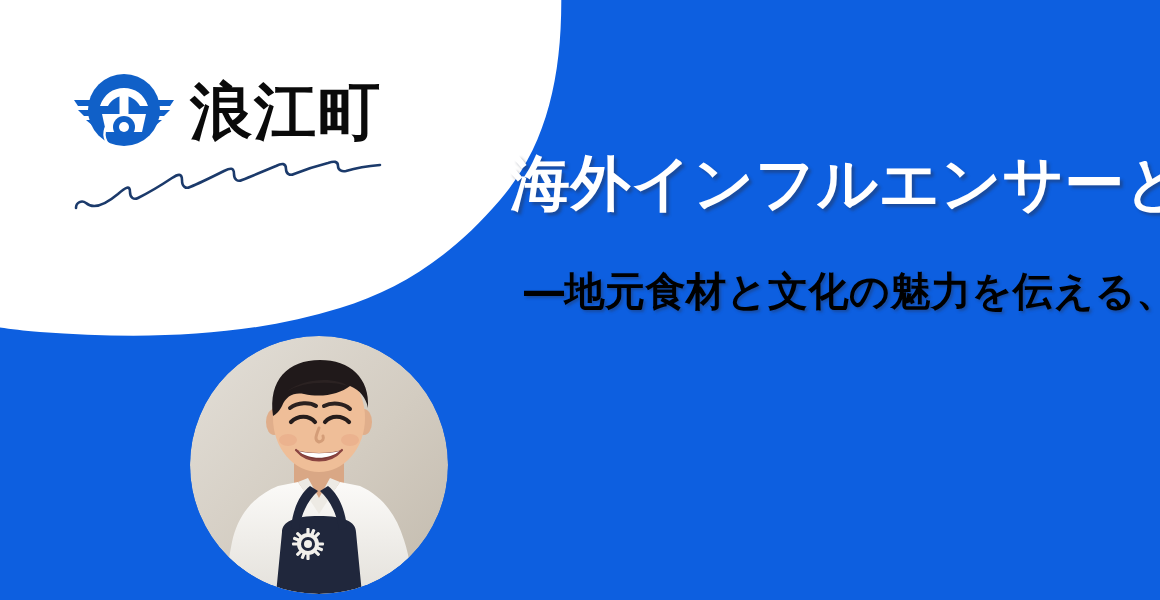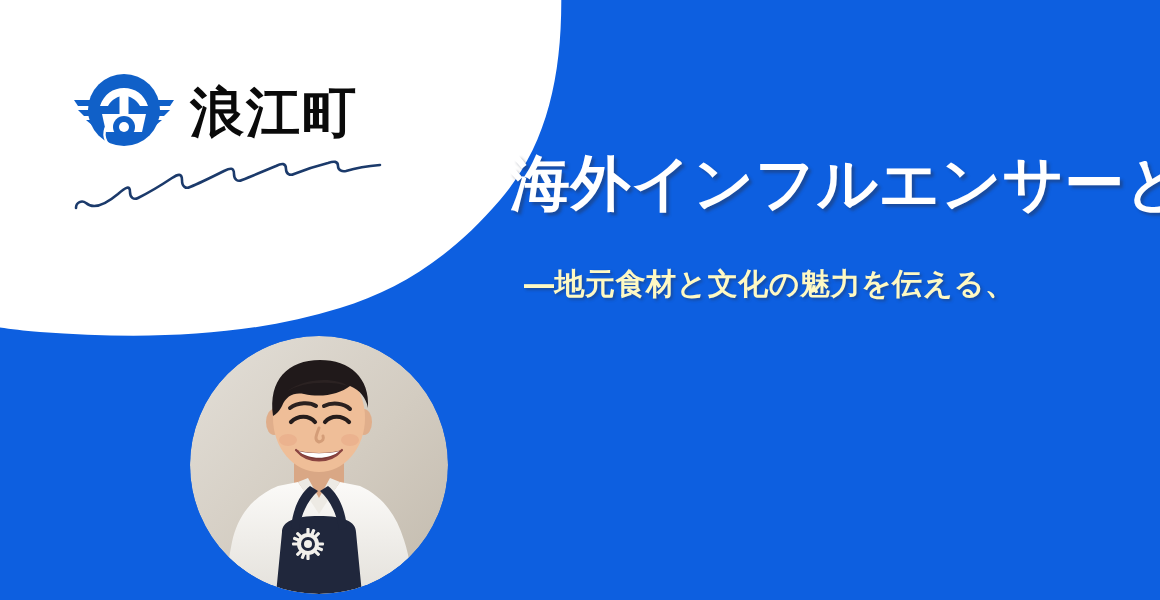--- a/index.html
+++ b/index.html
@@ -45,21 +45,21 @@
     gap: 14px;
   }
   .logo-emblem {
     width: 104px;
     height: 104px;
     flex: 0 0 auto;
     display: block;
   }
   .logo-wordmark {
     font-family: Liberation Sans, sans-serif;
-    font-size: 54px;
+    font-size: 62px;
     font-weight: 700;
     color: #0a0a0a;
     letter-spacing: 2px;
     line-height: 1;
     white-space: nowrap;
     margin-top: 4px;
   }
 
   
   .wave-ornament {
@@ -100,23 +100,23 @@
     text-align: center;
     text-shadow: 3px 3px 3px rgba(40, 48, 70, 0.42);
     white-space: nowrap;
   }
   .headline-line { display: block; }
   .headline-line.line-1 { text-align: center; }
   .headline-line.line-2 { text-align: center; }
 
   .subhead {
     margin: 42px 0 16px 0;
-    color: #fef9c3;
+    color: #000000;
     font-family: "DejaVu Sans", "Liberation Sans", sans-serif;
-    font-size: 30px;
+    font-size: 40px;
     font-weight: 700;
     line-height: 1.5;
     letter-spacing: 0.5px;
     text-shadow: 2px 2px 3px rgba(40, 48, 70, 0.40);
     white-space: nowrap;
   }
   .subhead-line { display: block; }
   .subhead-line.sub-1 { text-align: left; padding-left: 14px; }
   .subhead-line.sub-2 { text-align: left; padding-left: 82px; }
 </style>

